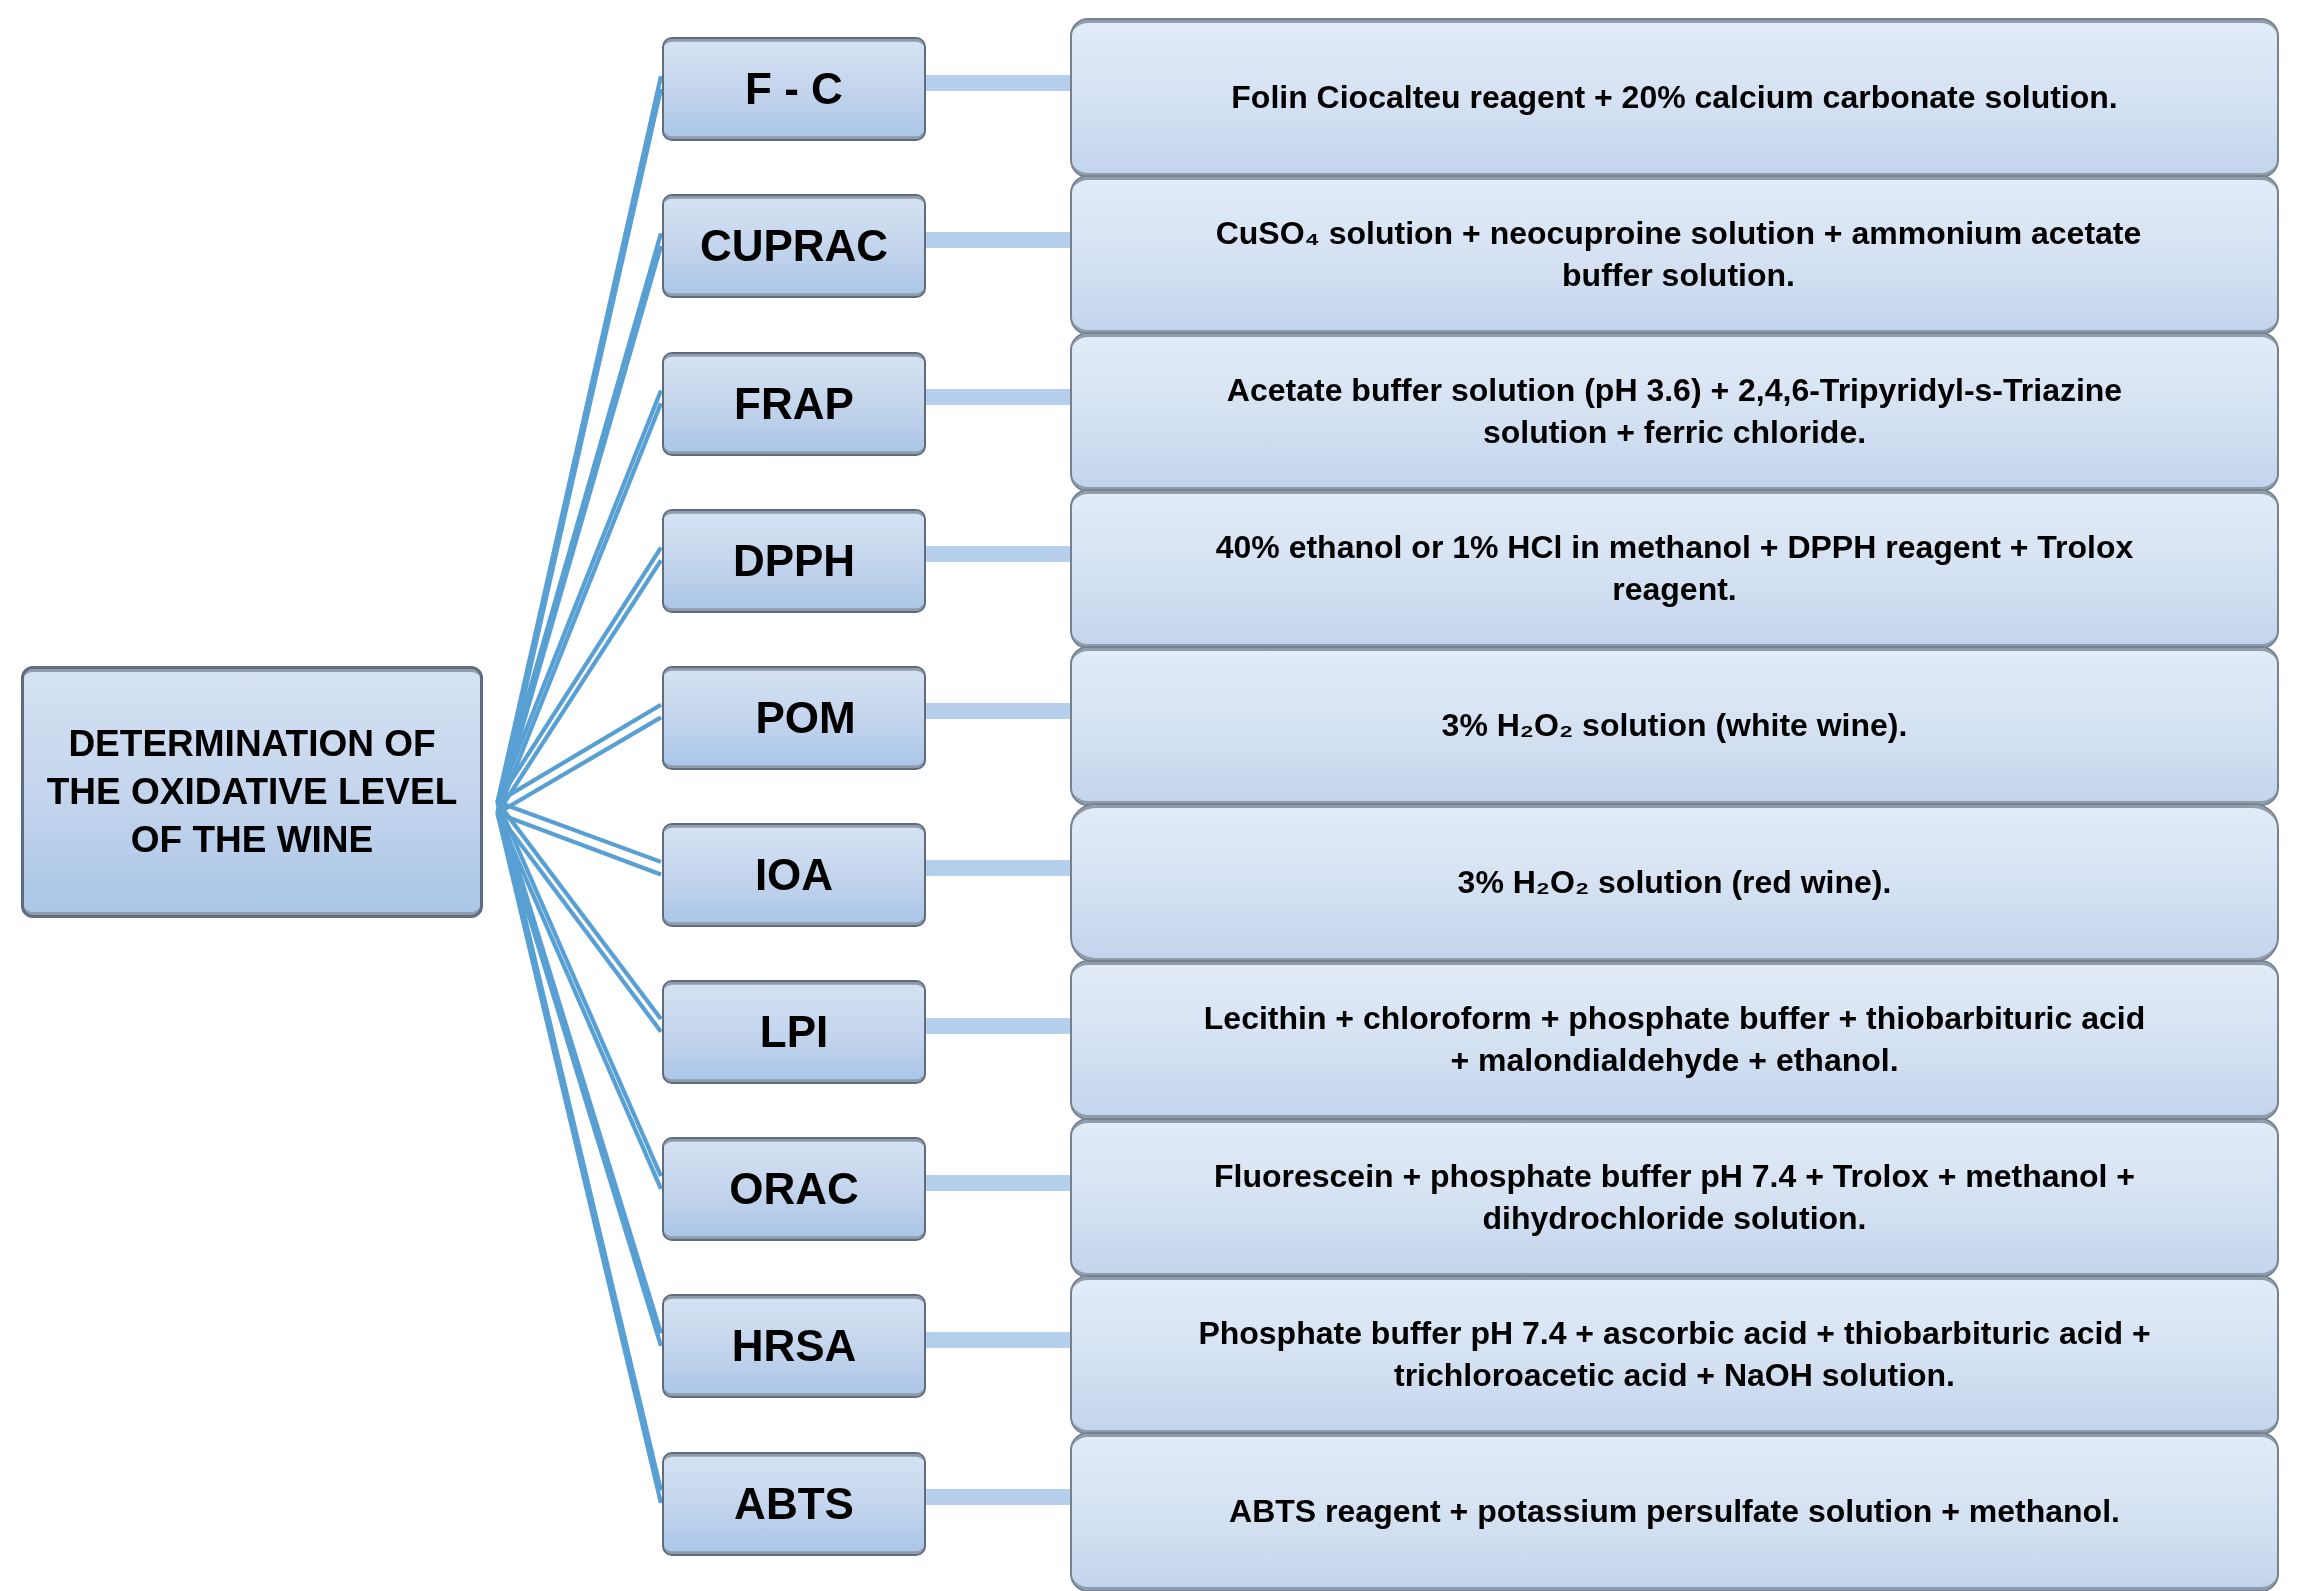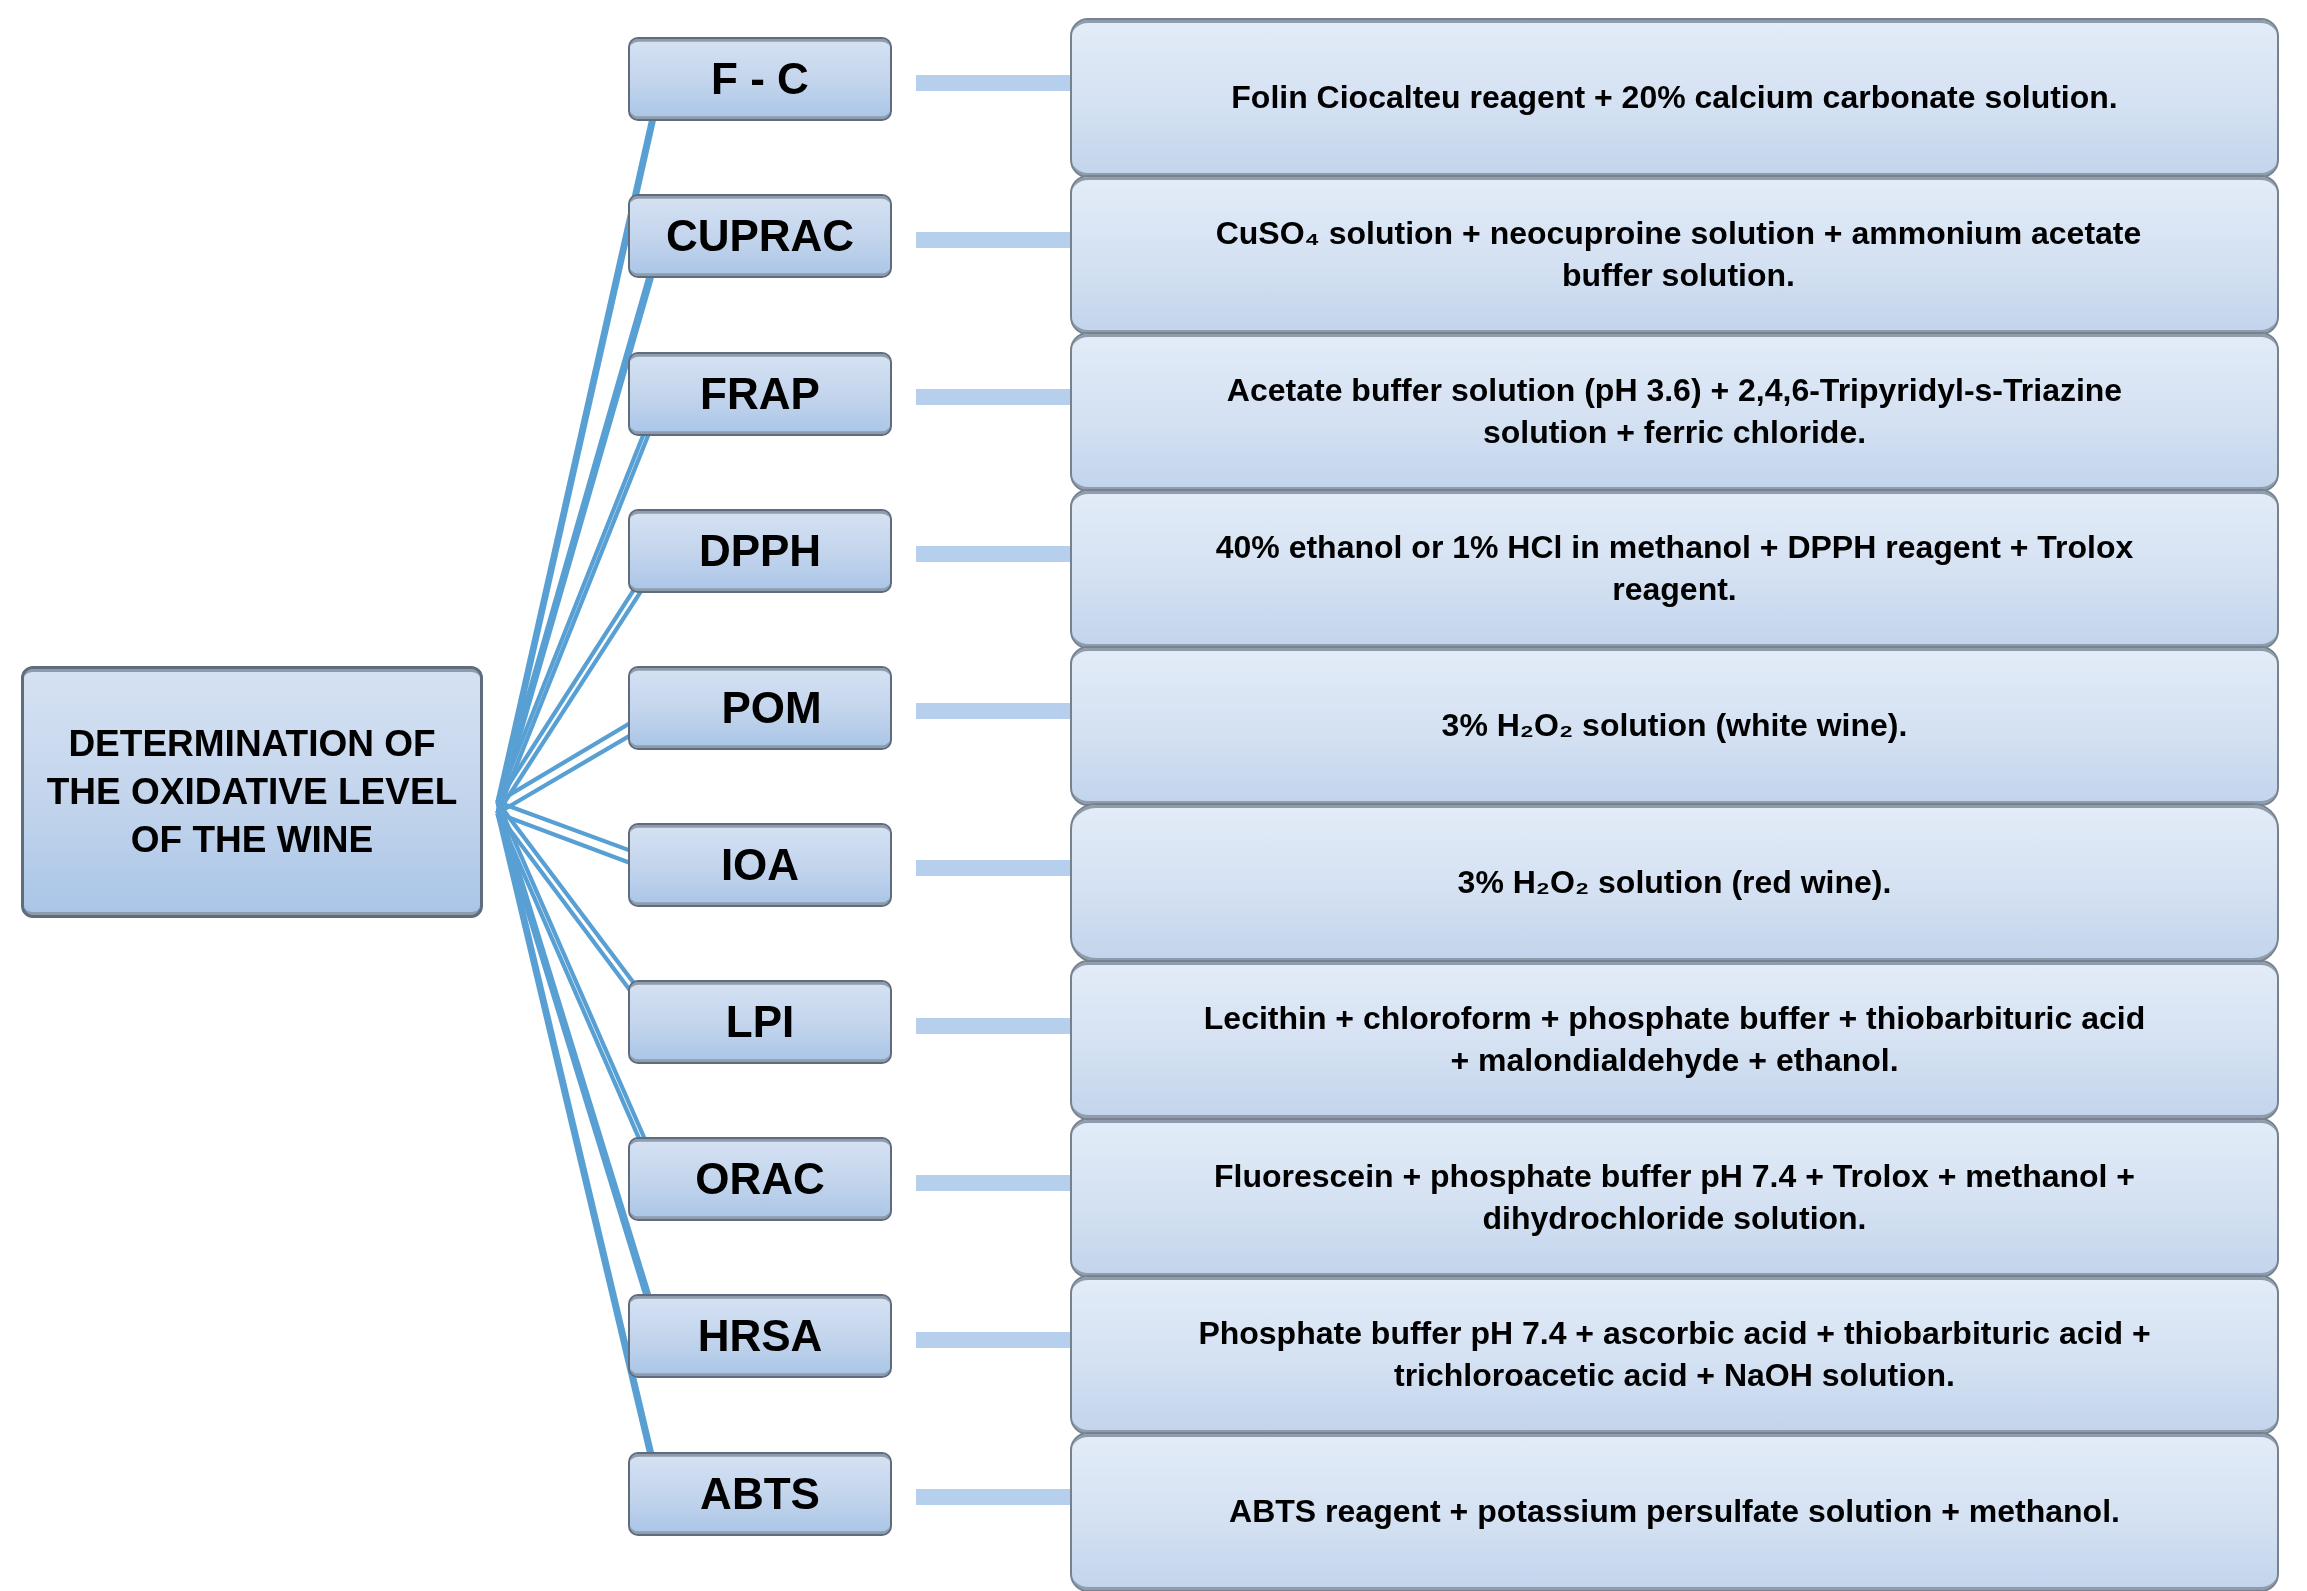--- a/index.html
+++ b/index.html
@@ -44,22 +44,22 @@
     background:linear-gradient(180deg,var(--node-fill-top) 0%,var(--node-fill-mid) 55%,var(--node-fill-bottom) 100%);
     box-shadow:inset 0 5px 0 -2.1px var(--bevel), inset 0 -5px 0 -2.1px var(--bevel);
     display:flex;align-items:center;justify-content:center;
     text-align:center;
     font-size:37px;font-weight:bold;line-height:1.3;
     white-space:pre-line;
     z-index:2;
   }
   .method-box{
     position:absolute;
-    left:628px;
-    width:264px;height:84px;
+    left:662px;
+    width:264px;height:104px;
     box-sizing:border-box;
     border:2.8px solid var(--box-border);
     border-radius:10px;
     background:linear-gradient(180deg,var(--node-fill-top) 0%,var(--node-fill-mid) 55%,var(--node-fill-bottom) 100%);
     box-shadow:inset 0 4.2px 0 -1.4px var(--bevel), inset 0 -4.2px 0 -1.4px var(--bevel);
     display:flex;align-items:center;justify-content:center;
     font-size:44px;font-weight:bold;
     z-index:2;
   }
   .h-connector{

